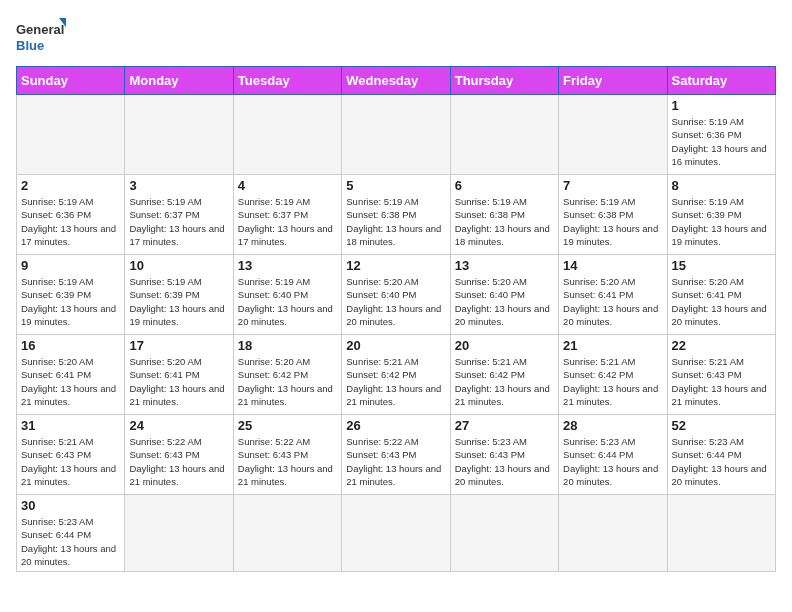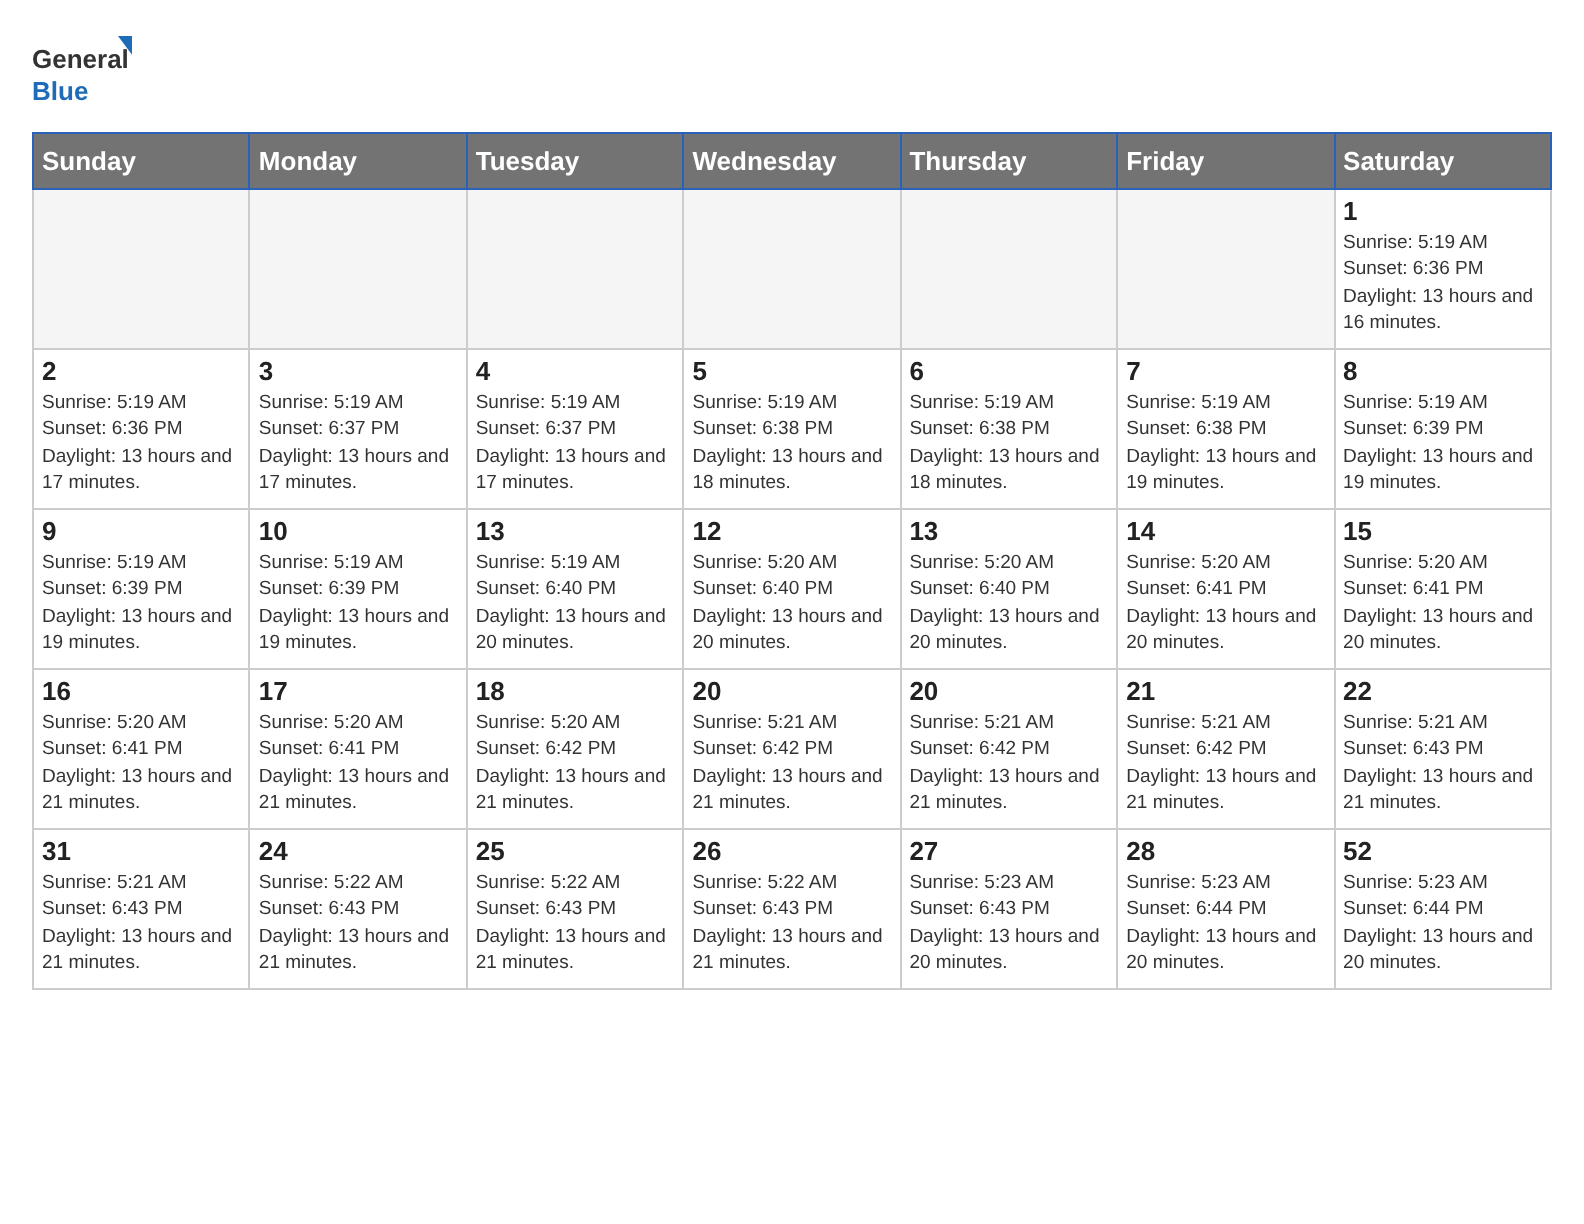--- a/index.html
+++ b/index.html
@@ -32,21 +32,21 @@
     .location-title {
       font-size: 16px;
       color: #555;
     }
     .calendar-table {
       width: 100%;
       border-collapse: collapse;
       table-layout: fixed;
     }
     .calendar-table th {
-      background: #737373;
+      background: #d946ef;
       color: #fff;
       font-size: 13px;
       font-weight: bold;
       padding: 6px 4px;
       text-align: left;
       border: 1px solid #2962b8;
     }
     .calendar-table td {
       border: 1px solid #ccc;
       vertical-align: top;
@@ -288,14 +288,28 @@
 Sunset: 6:44 PM
 Daylight: 13 hours and 20 minutes.</div>
         </td>
         <td>
           <span class="day-number">52</span>
           <div class="cell-text" style="white-space: pre-line;">Sunrise: 5:23 AM
 Sunset: 6:44 PM
 Daylight: 13 hours and 20 minutes.</div>
         </td>
       </tr>
+      <tr class="last-row">
+        <td>
+          <span class="day-number">30</span>
+          <div class="cell-text" style="white-space: pre-line;">Sunrise: 5:23 AM
+Sunset: 6:44 PM
+Daylight: 13 hours and 20 minutes.</div>
+        </td>
+        <td class="empty"></td>
+        <td class="empty"></td>
+        <td class="empty"></td>
+        <td class="empty"></td>
+        <td class="empty"></td>
+        <td class="empty"></td>
+      </tr>
     </tbody>
 </table>
 
 </body></html>

